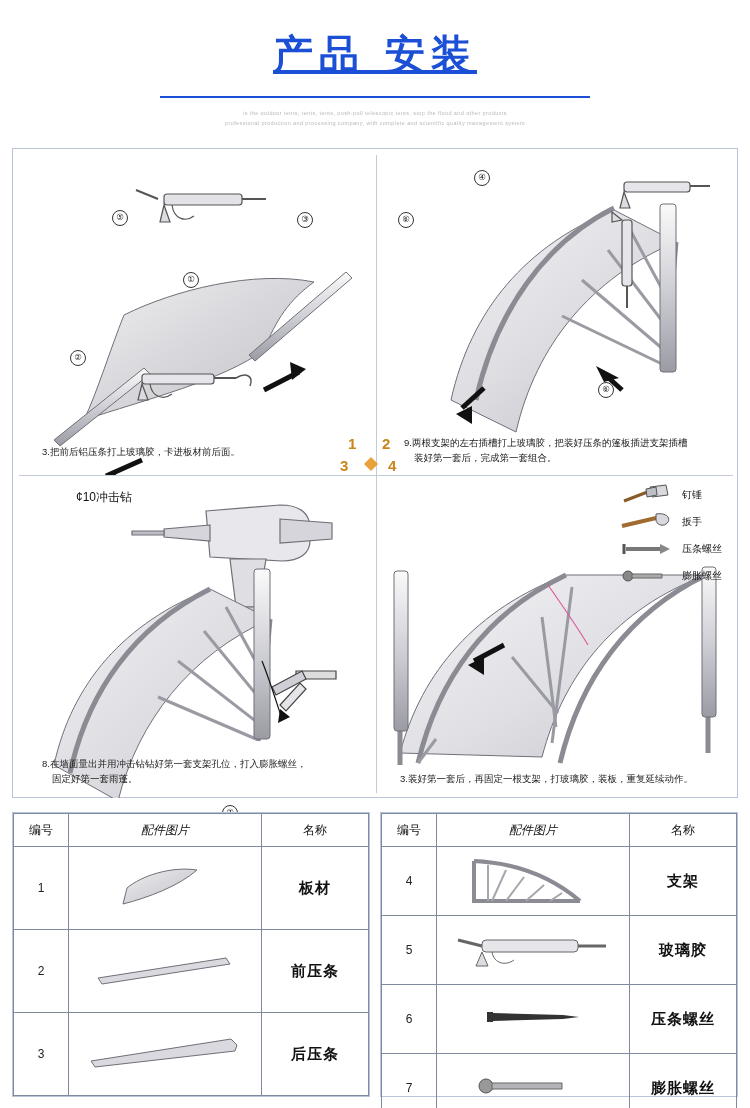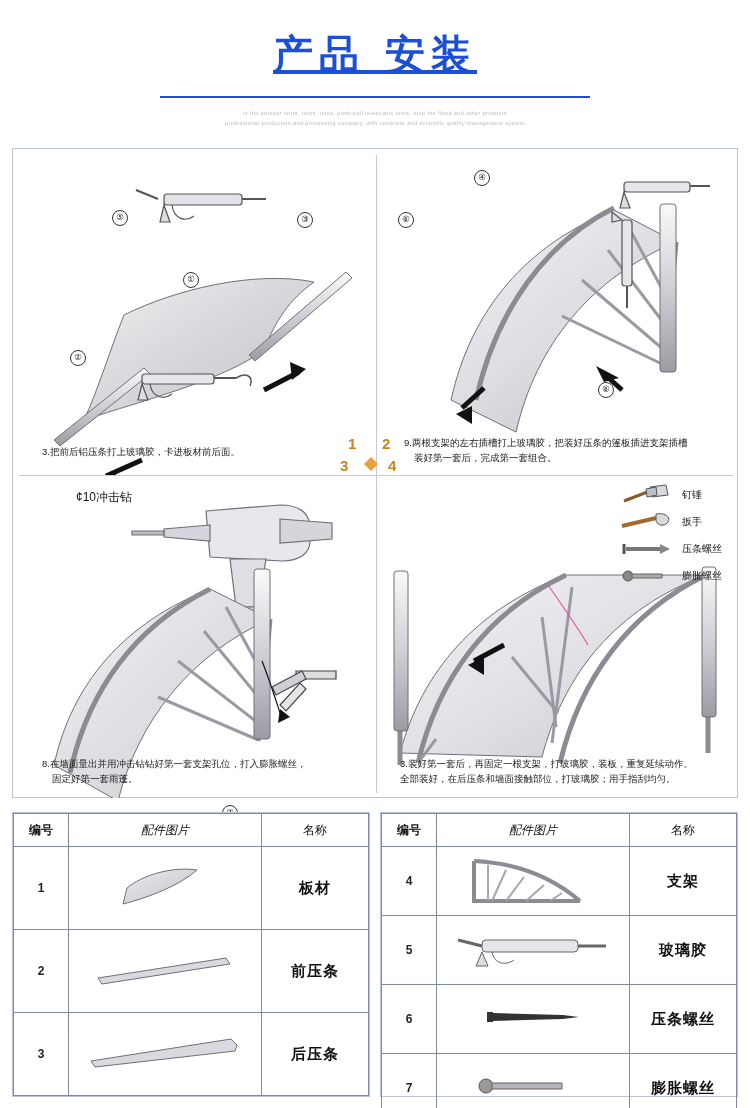--- a/index.html
+++ b/index.html
@@ -106,21 +106,21 @@
   .tbl{
     position:absolute;top:0;width:358px;height:285px;
     border:1px solid #b9c4d8;box-sizing:border-box;background:#fff;
   }
   .tbl.left{left:0;}
   .tbl.right{left:368px;}
   table{border-collapse:collapse;width:100%;height:100%;table-layout:fixed;}
   th,td{border:1px solid #7f8aa0;text-align:center;vertical-align:middle;}
   thead th{height:30px;font-size:12px;font-weight:normal;color:#111;}
   tbody td{height:66px;}
-  .c-no{width:52px;font-size:12px;font-weight:bold;}
+  .c-no{width:52px;font-size:12px;}
   .c-pic{width:190px;font-style:italic;}
   .c-name{font-size:15px;font-weight:bold;color:#111;letter-spacing:1px;}
 
   
   .svgwrap{position:absolute;left:0;top:0;width:100%;height:100%;pointer-events:none;}
 </style>
 </head>
 <body>
 
 <div class="header">
@@ -356,21 +356,20 @@
             <circle cx="12" cy="12" r="5" fill="#888" stroke="#555"></circle>
             <path d="M16 10 L 46 10 L 46 14 L 16 14 Z" fill="#aaa" stroke="#666"></path>
           </svg>
         </div>
         <div class="lname">膨胀螺丝</div>
       </div>
     </div>
 
     <div class="caption">
       <div>3.装好第一套后，再固定一根支架，打玻璃胶，装板，重复延续动作。</div>
-      <div>全部装好，在后压条和墙面接触部位，打玻璃胶；用手指刮均匀。</div>
     </div>
   </div>
 
   <div class="centernum">
     <span class="cn1">1</span>
     <span class="cn2">2</span>
     <span class="cn-diamond"></span>
     <span class="cn3">3</span>
     <span class="cn4">4</span>
   </div>

